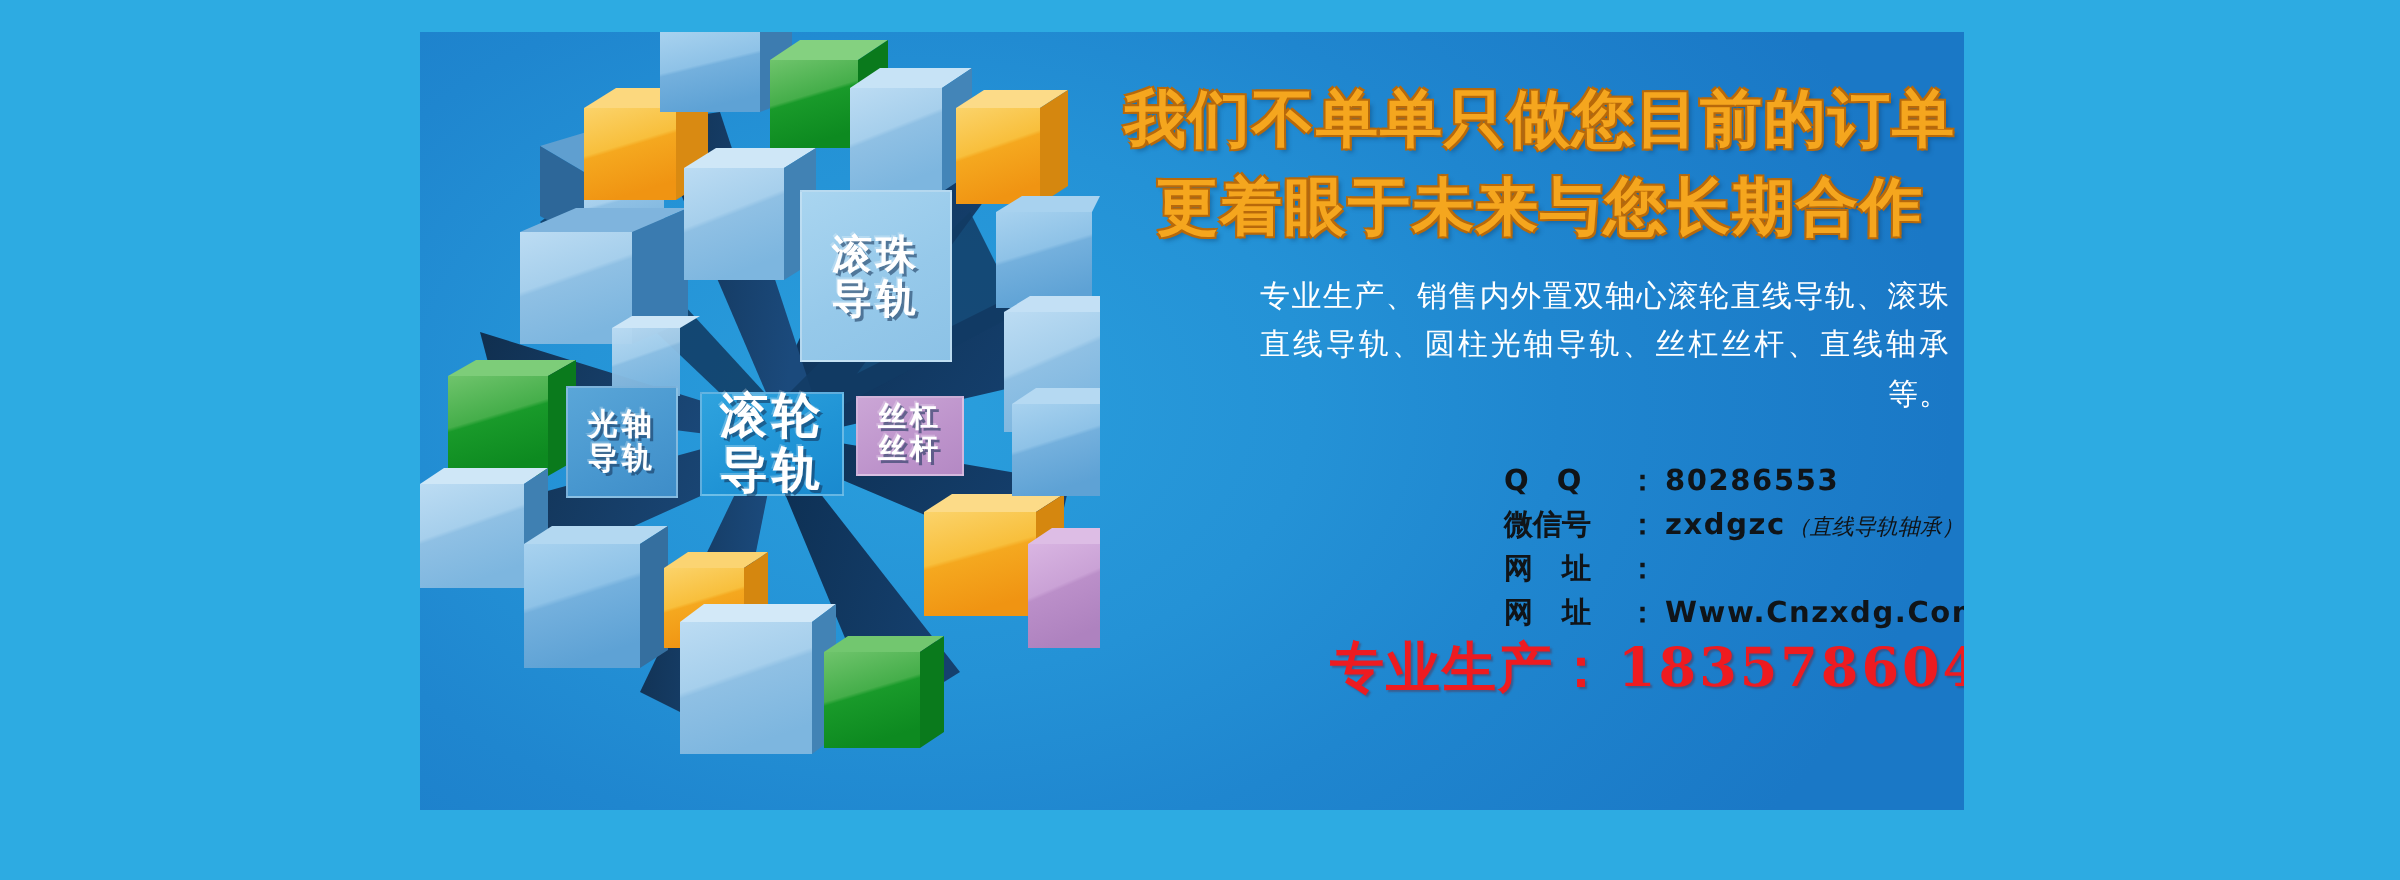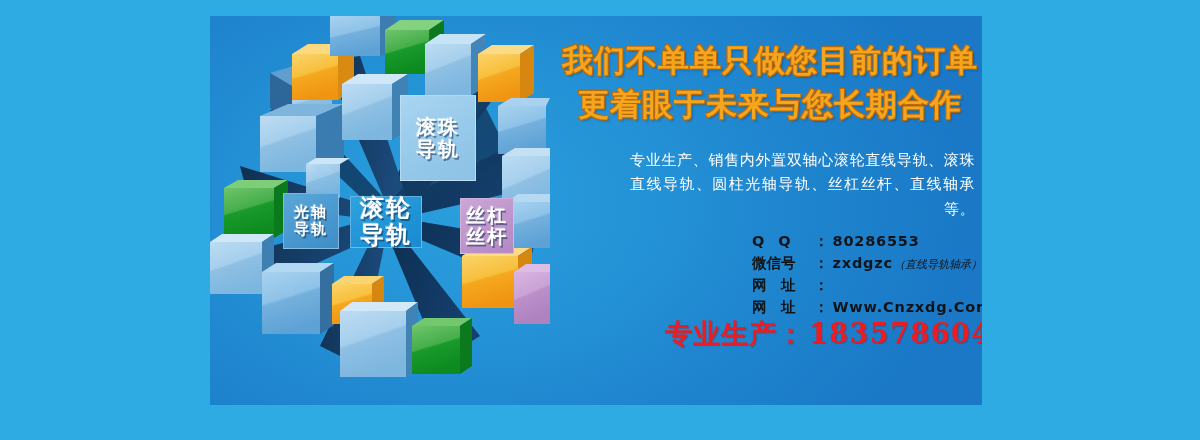--- a/index.html
+++ b/index.html
@@ -74,25 +74,24 @@
     border: 1px solid rgba(255,255,255,.3);
     font-size: 15px;
   }
   #box-gunlun {
     left: 140px; top: 180px; width: 72px; height: 52px;
     background: linear-gradient(150deg, #2fa3de 0%, #1f93d5 60%, #1a8acf 100%);
     border: 1px solid rgba(255,255,255,.3);
     font-size: 24px;
   }
   #box-sigang {
-    left: 218px; top: 182px; width: 54px; height: 56px;
+    left: 218px; top: 182px; width: 54px; height: 40px;
     background: linear-gradient(150deg, #cba6d6 0%, #bd93cb 60%, #b489c4 100%);
     border: 1px solid rgba(255,255,255,.3);
-    font-size: 19px;
-    margin-left: 32px;
+    font-size: 14px;
   }
 
   
   .headline {
     position: absolute;
     left: 350px;
     top: 22px;
     width: 420px;
     text-align: center;
     font-size: 31px;
@@ -106,21 +105,21 @@
        1px -1px 0 #b8690a,
       -1px -1px 0 #b8690a,
        2px 2px 2px rgba(10,50,90,.35);
     white-space: nowrap;
   }
   .headline .ln { display: block; }
 
   .blurb {
     position: absolute;
     left: 420px;
-    top: 132px;
+    top: 120px;
     width: 345px;
     font-size: 15px;
     color: #ffffff;
     line-height: 1.62;
     text-align: justify;
     text-align-last: right;
     letter-spacing: .5px;
   }
 
   .contact {

